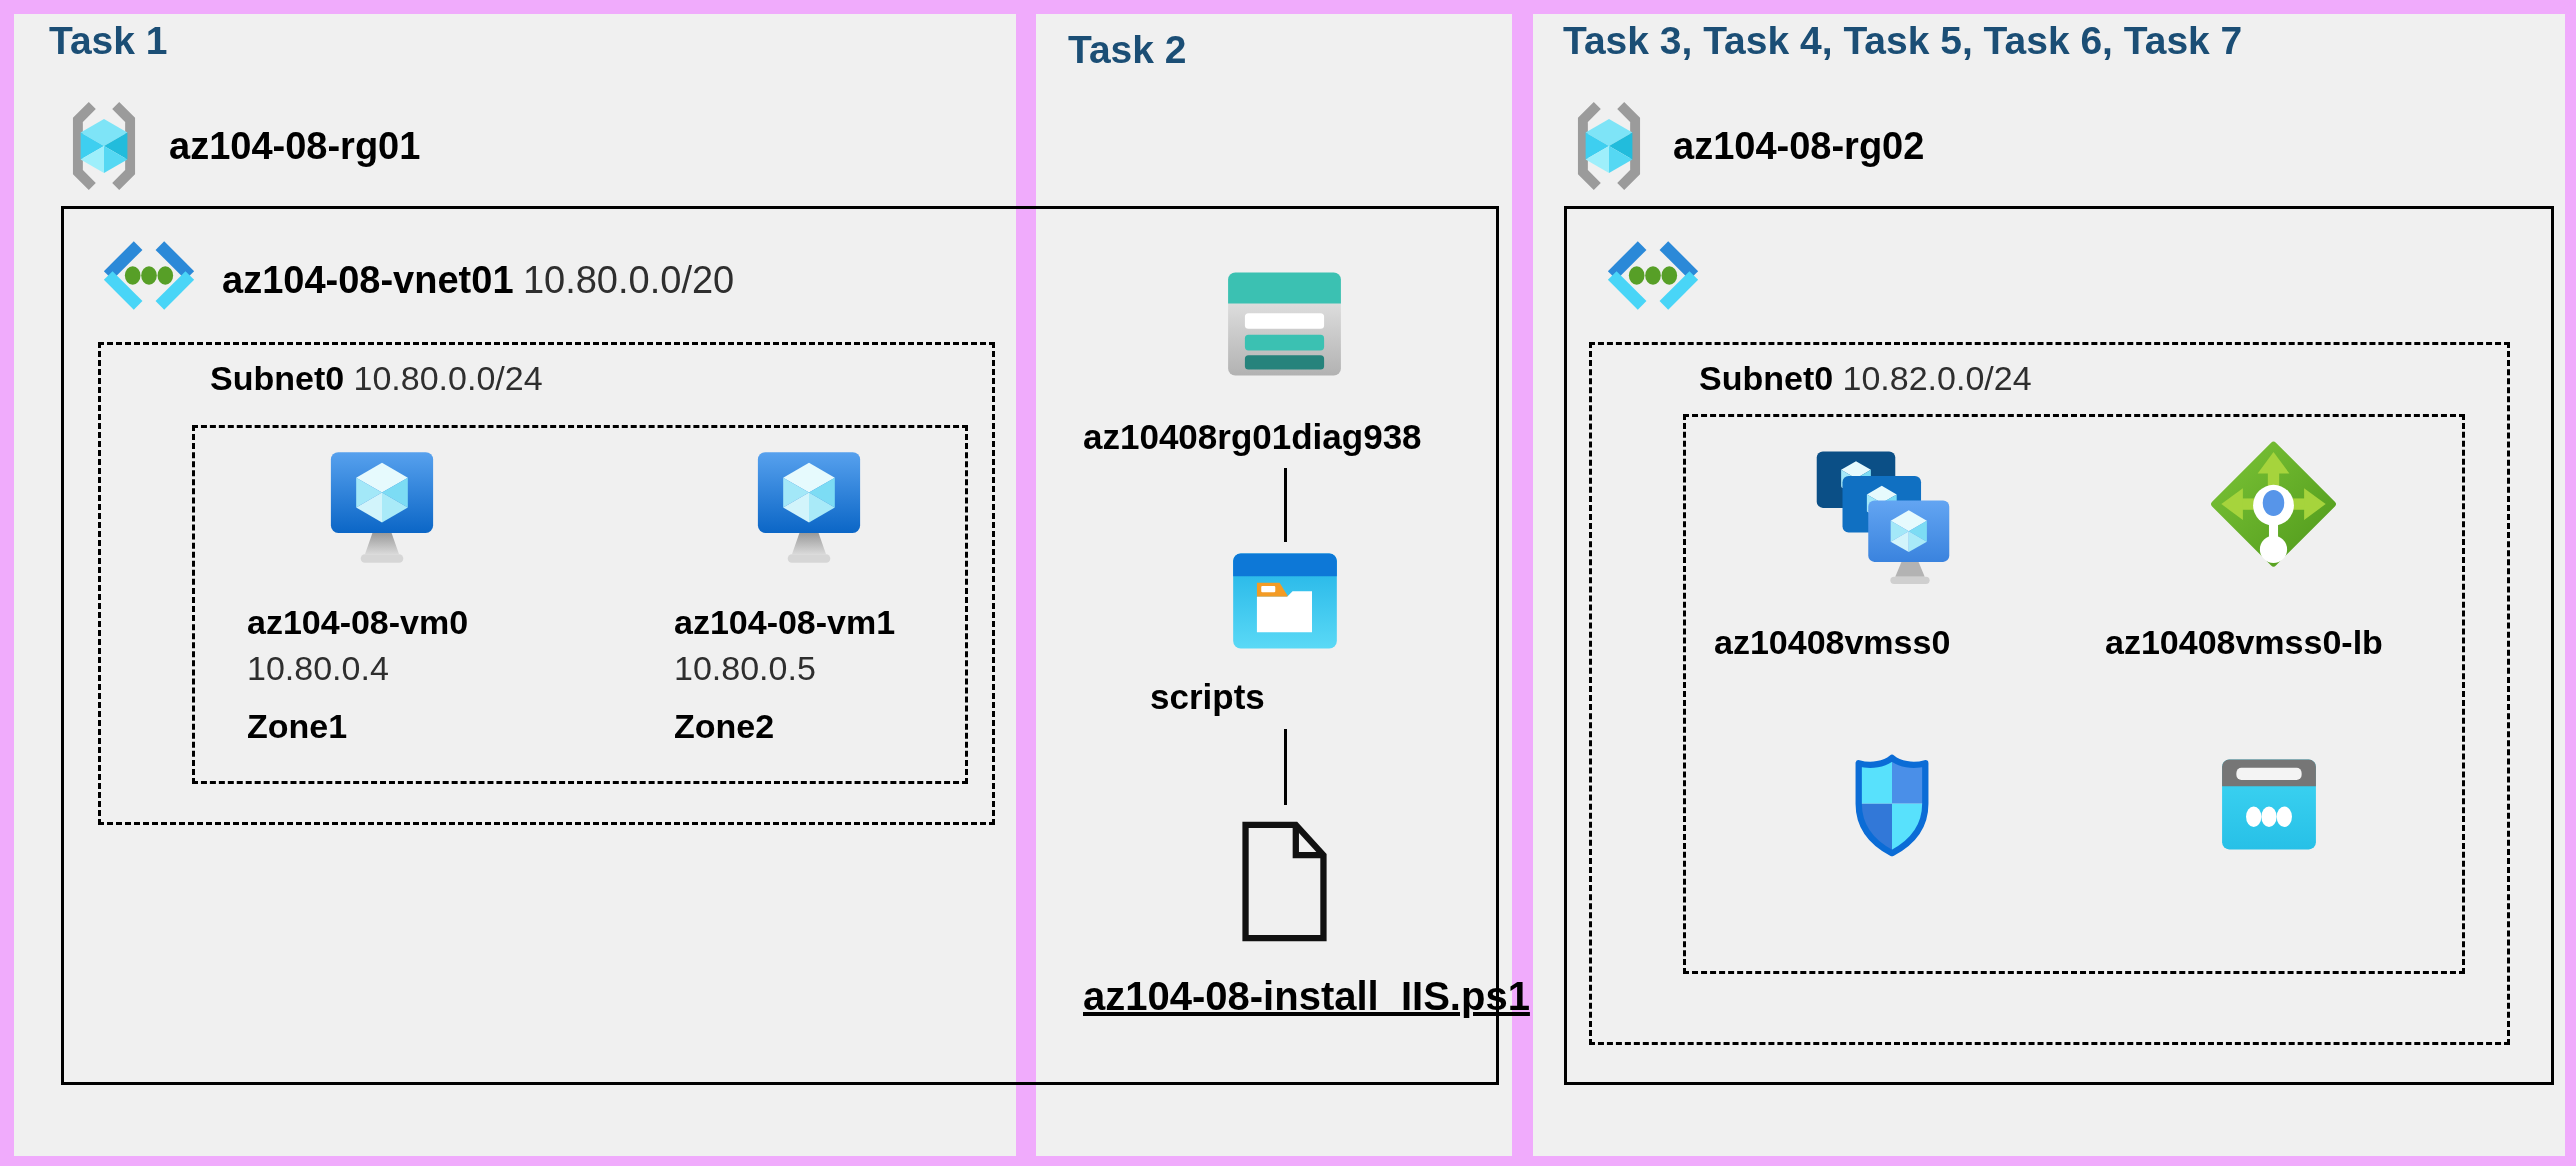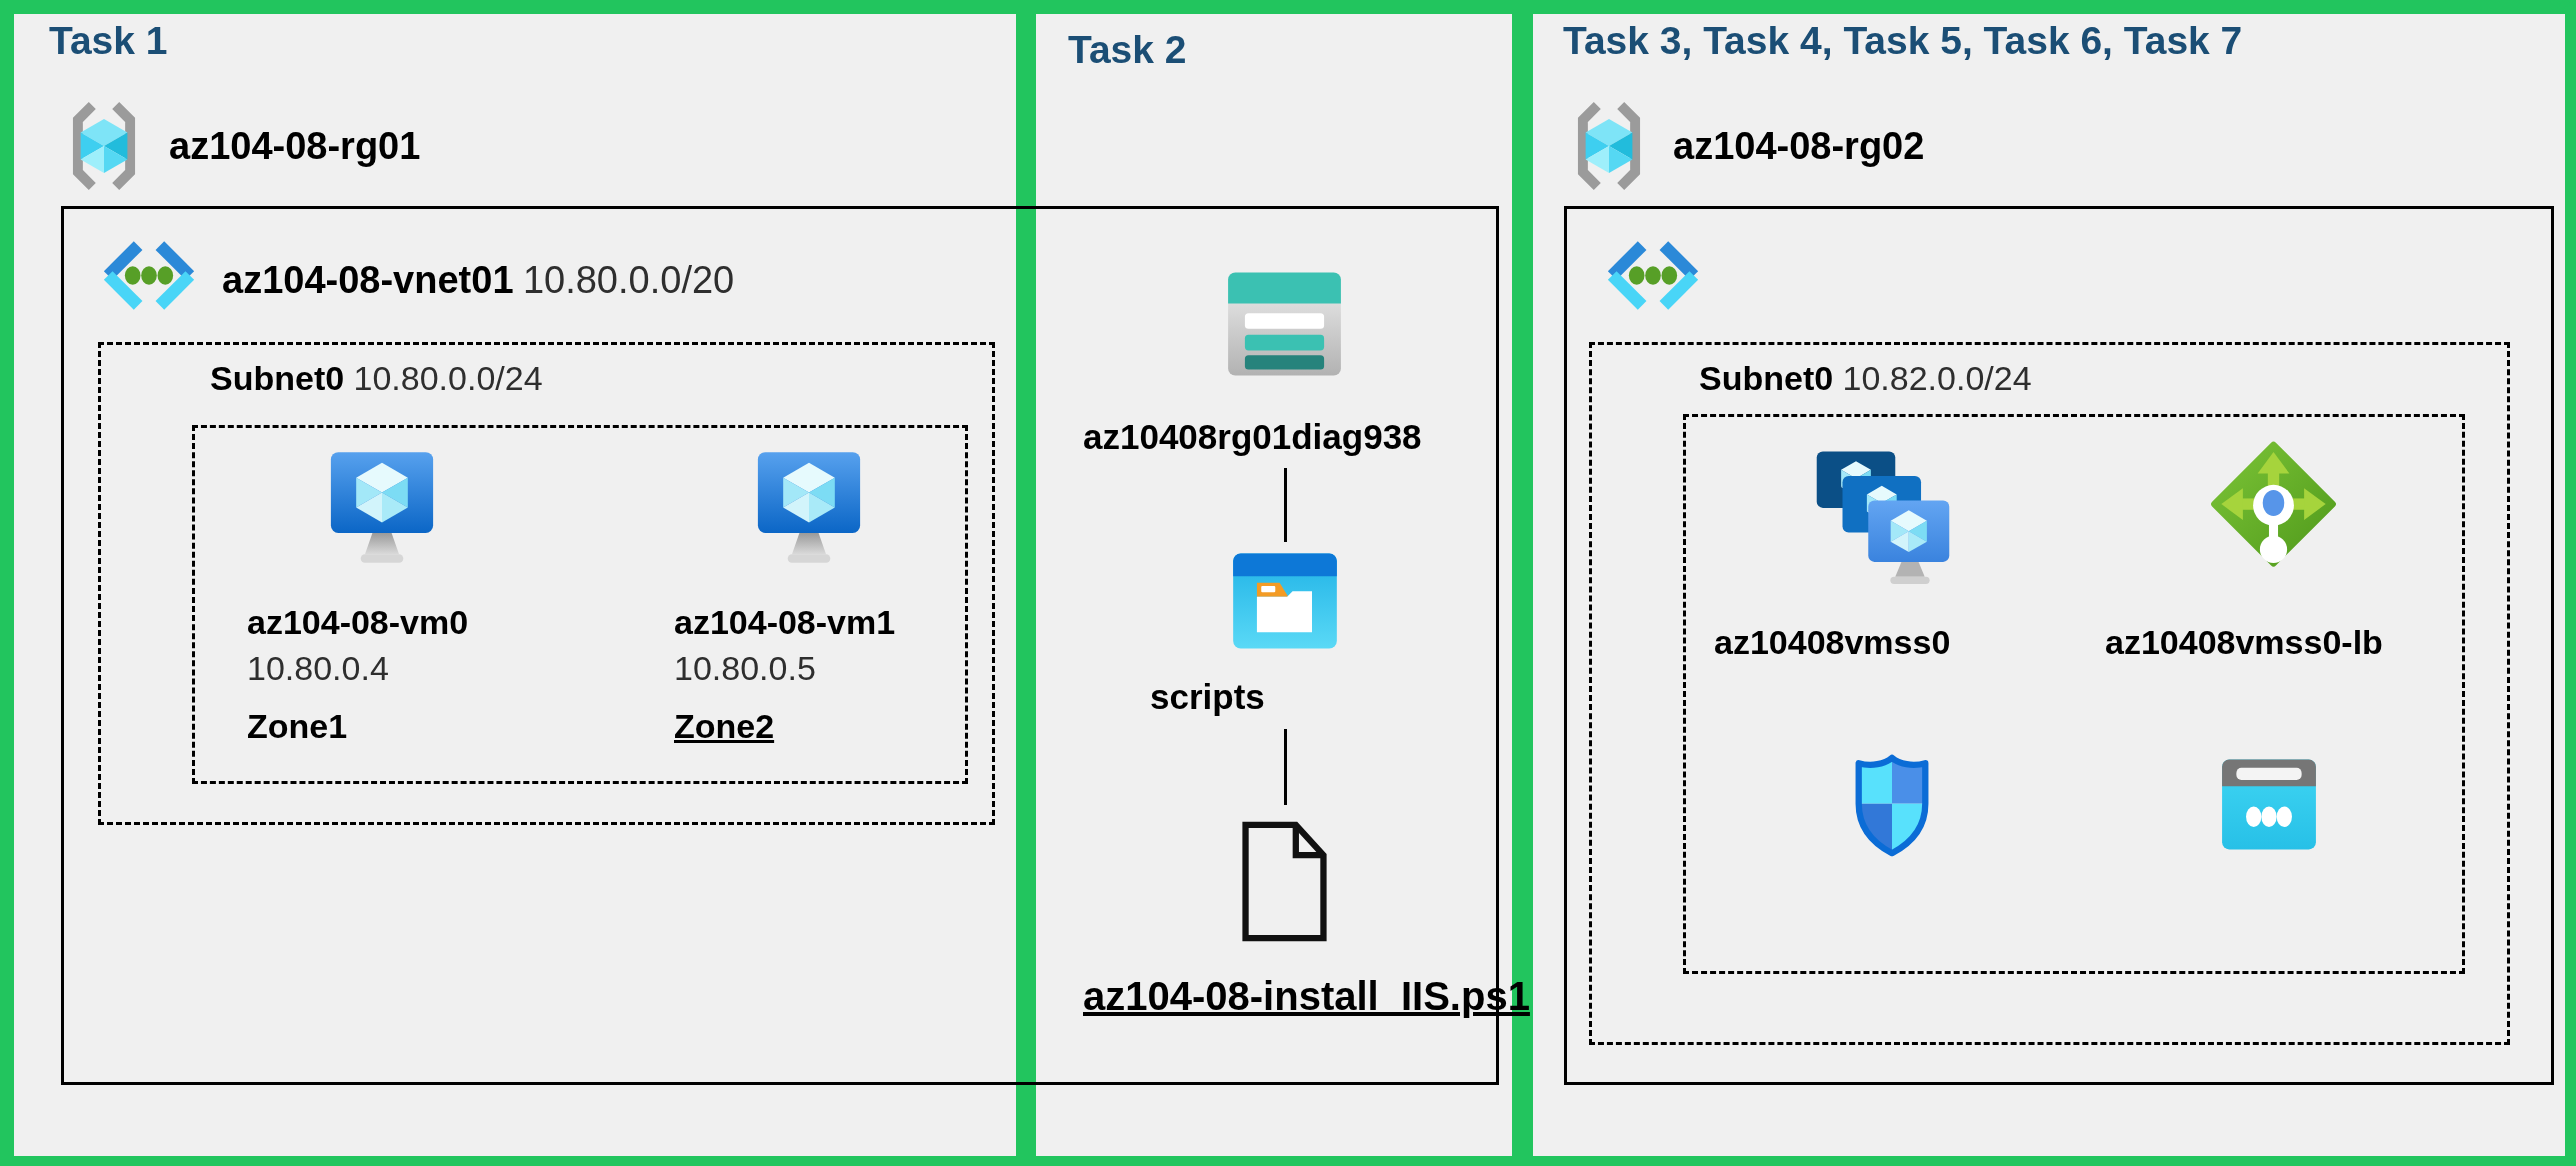--- a/index.html
+++ b/index.html
@@ -1,16 +1,16 @@
 <!DOCTYPE html>
 <html style="font-size:10.8px"><head>
 <meta charset="utf-8">
 <style>
   html,body{margin:0;padding:0;background:#ffffff;width:2576px;height:1166px;overflow:hidden;}
-  #canvas{position:relative;width:2576px;height:1166px;background:#22c55e;
+  #canvas{position:relative;width:2576px;height:1166px;background:#f0abfc;
           font-family:"Liberation Sans","DejaVu Sans",sans-serif;color:#000;}
   .panel{position:absolute;background:#f0f0f0;}
   .task-header{position:absolute;font-size:39px;font-weight:700;color:#1b4e75;white-space:nowrap;}
   .solid-box{position:absolute;border:3.4px solid #000;box-sizing:border-box;}
   .dashed-box{position:absolute;border:3.4px dashed #000;box-sizing:border-box;}
   .icon{position:absolute;}
   .icon svg{display:block;width:100%;height:100%;}
   .lbl{position:absolute;font-weight:700;font-size:35px;white-space:nowrap;}
   .lbl .reg{font-weight:400;color:#2e2e2e;margin-left:9.4px;}
   .ctr{text-align:left;}
@@ -132,21 +132,21 @@
   <div class="icon" style="left:755px;top:450px;width:108px;height:115px;">
     <svg viewBox="0 0 100 108">
       <rect x="2" y="2" width="96" height="76" rx="7" fill="url(#gVM)"></rect>
       <use href="#cubeL" x="22" y="10" width="56" height="60"></use>
       <polygon points="41,78 59,78 66,98 34,98" fill="url(#gStand)"></polygon>
       <rect x="30" y="98" width="40" height="8" rx="4" fill="#d6d6d6"></rect>
     </svg>
   </div>
   <div class="lbl sm ctr" style="left:674px;top:603px;width:270px;">az104-08-vm1</div>
   <div class="lbl sm ctr regw" style="left:674px;top:649px;width:270px;">10.80.0.5</div>
-  <div class="lbl sm ctr" style="left:674px;top:707px;width:270px;text-decoration:underline;">Zone2</div>
+  <div class="lbl sm ctr" style="left:674px;top:707px;width:270px;">Zone2</div>
 
   <div class="icon" style="left:1224px;top:270px;width:121px;height:108px;">
     <svg viewBox="0 0 100 90">
       <rect x="3" y="2" width="94" height="86" rx="6" fill="url(#gStore)"></rect>
       <path d="M3,8 a6,6 0 0 1 6,-6 h82 a6,6 0 0 1 6,6 v20 h-94 z" fill="#3bc1b2"></path>
       <rect x="17" y="36" width="66" height="13" rx="3" fill="#ffffff"></rect>
       <rect x="17" y="54" width="66" height="13" rx="3" fill="#3bc1b2"></rect>
       <rect x="17" y="71" width="66" height="12" rx="3" fill="#26837c"></rect>
     </svg>
   </div>

